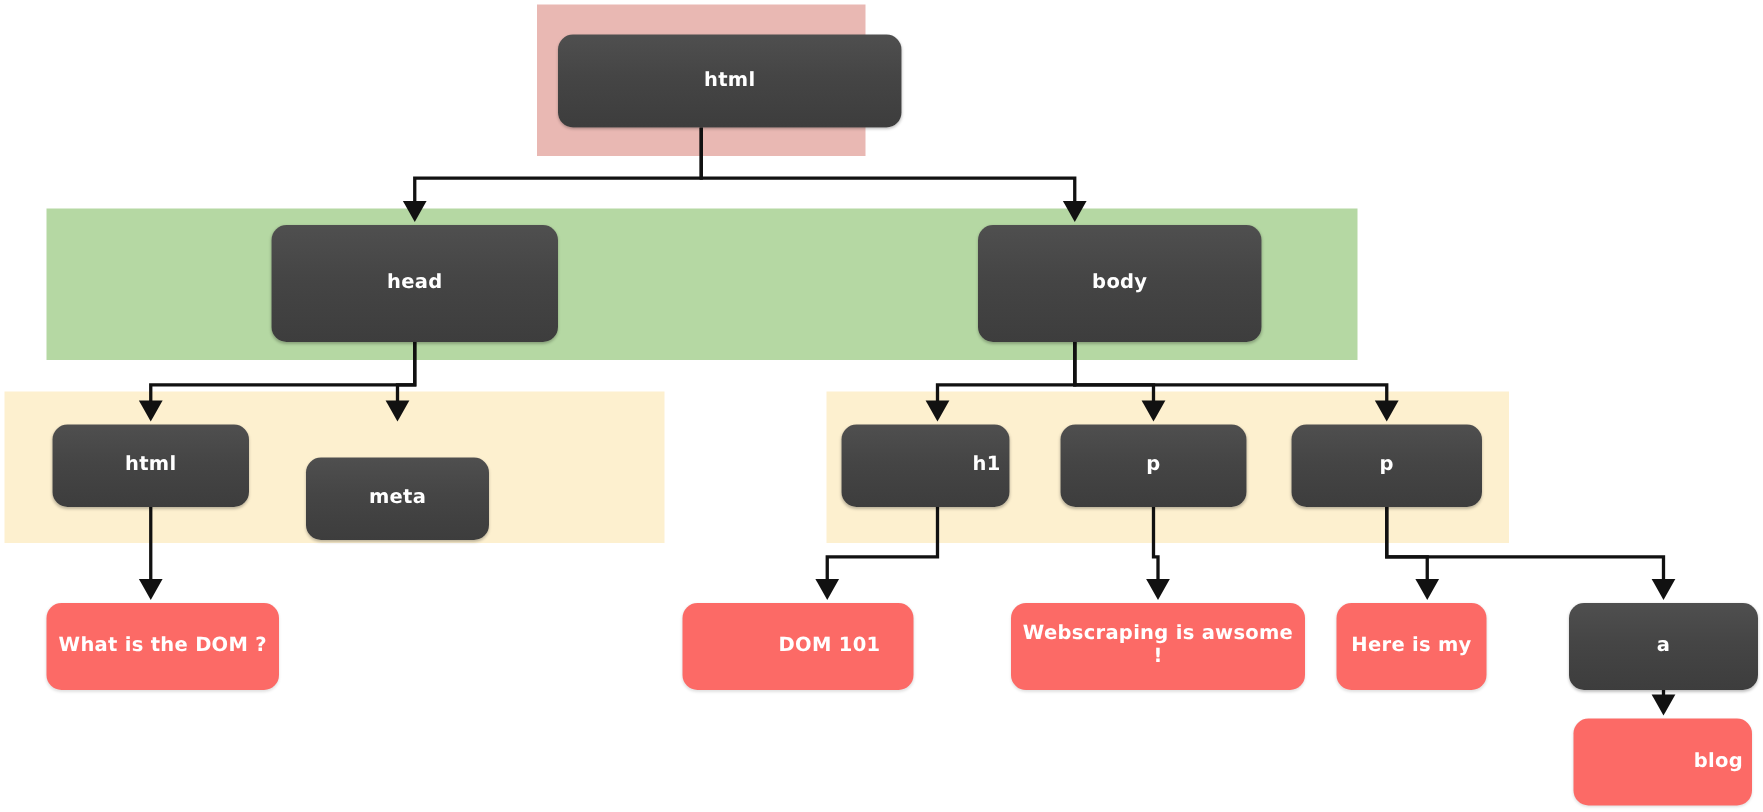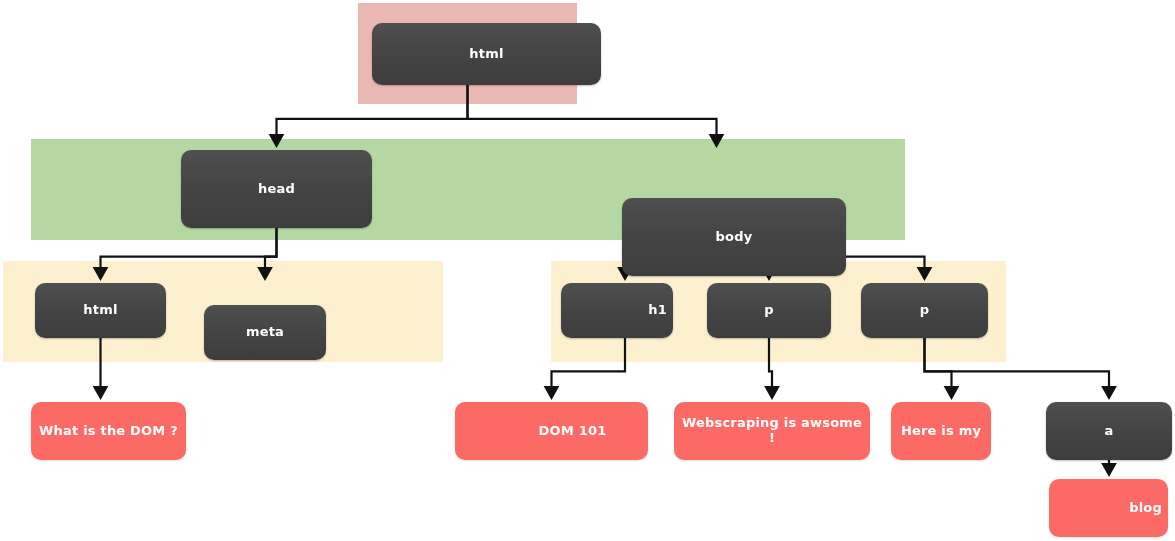--- a/index.html
+++ b/index.html
@@ -87,21 +87,21 @@
       </g>
   </svg>
 
   <div id="node-layer">
       <div class="node element" style="left: 372px; top: 23px; width: 229px; height: 62px;">
         <span>html</span>
       </div>
       <div class="node element" style="left: 181px; top: 150px; width: 191px; height: 78px;">
         <span>head</span>
       </div>
-      <div class="node element" style="left: 622px; top: 150px; width: 224px; height: 78px; margin-top: 48px;">
+      <div class="node element" style="left: 652px; top: 150px; width: 189px; height: 78px;">
         <span>body</span>
       </div>
       <div class="node element" style="left: 35px; top: 283px; width: 131px; height: 55px;">
         <span>html</span>
       </div>
       <div class="node element" style="left: 204px; top: 283px; width: 122px; height: 55px; margin-top: 22px;">
         <span>meta</span>
       </div>
       <div class="node element" style="left: 561px; top: 283px; width: 112px; height: 55px; justify-content: flex-end;">
         <span>h1</span>
@@ -111,21 +111,21 @@
       </div>
       <div class="node element" style="left: 861px; top: 283px; width: 127px; height: 55px;">
         <span>p</span>
       </div>
       <div class="node element" style="left: 1046px; top: 402px; width: 126px; height: 58px;">
         <span>a</span>
       </div>
       <div class="node text" style="left: 31px; top: 402px; width: 155px; height: 58px;">
         <span>What is the DOM ?</span>
       </div>
-      <div class="node text" style="left: 455px; top: 402px; width: 193px; height: 58px; padding-left: 48px;">
+      <div class="node text" style="left: 455px; top: 402px; width: 154px; height: 58px; padding-left: 48px;">
         <span>DOM 101</span>
       </div>
       <div class="node text" style="left: 674px; top: 402px; width: 196px; height: 58px;">
         <span>Webscraping is awsome !</span>
       </div>
       <div class="node text" style="left: 891px; top: 402px; width: 100px; height: 58px;">
         <span>Here is my</span>
       </div>
       <div class="node text" style="left: 1049px; top: 479px; width: 119px; height: 58px; justify-content: flex-end;">
         <span>blog</span>

